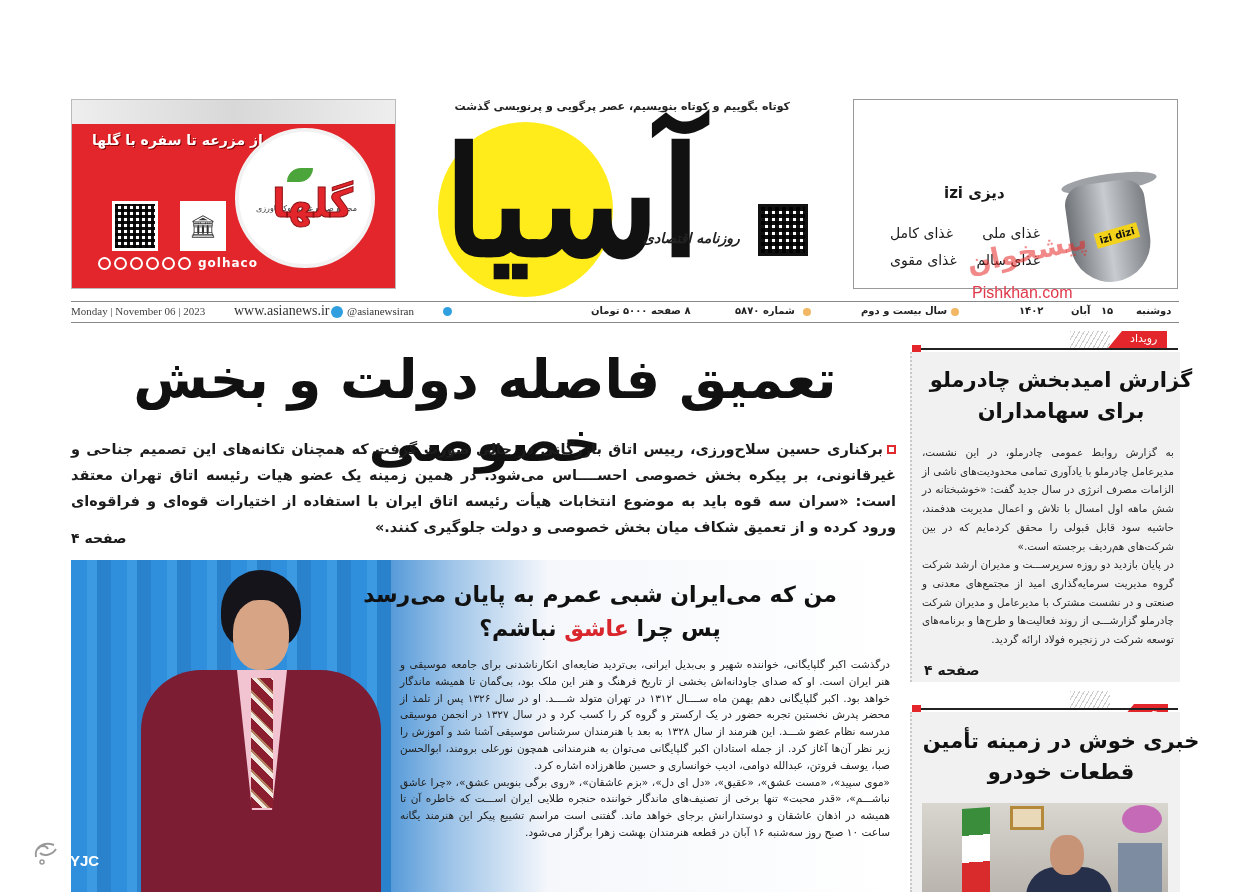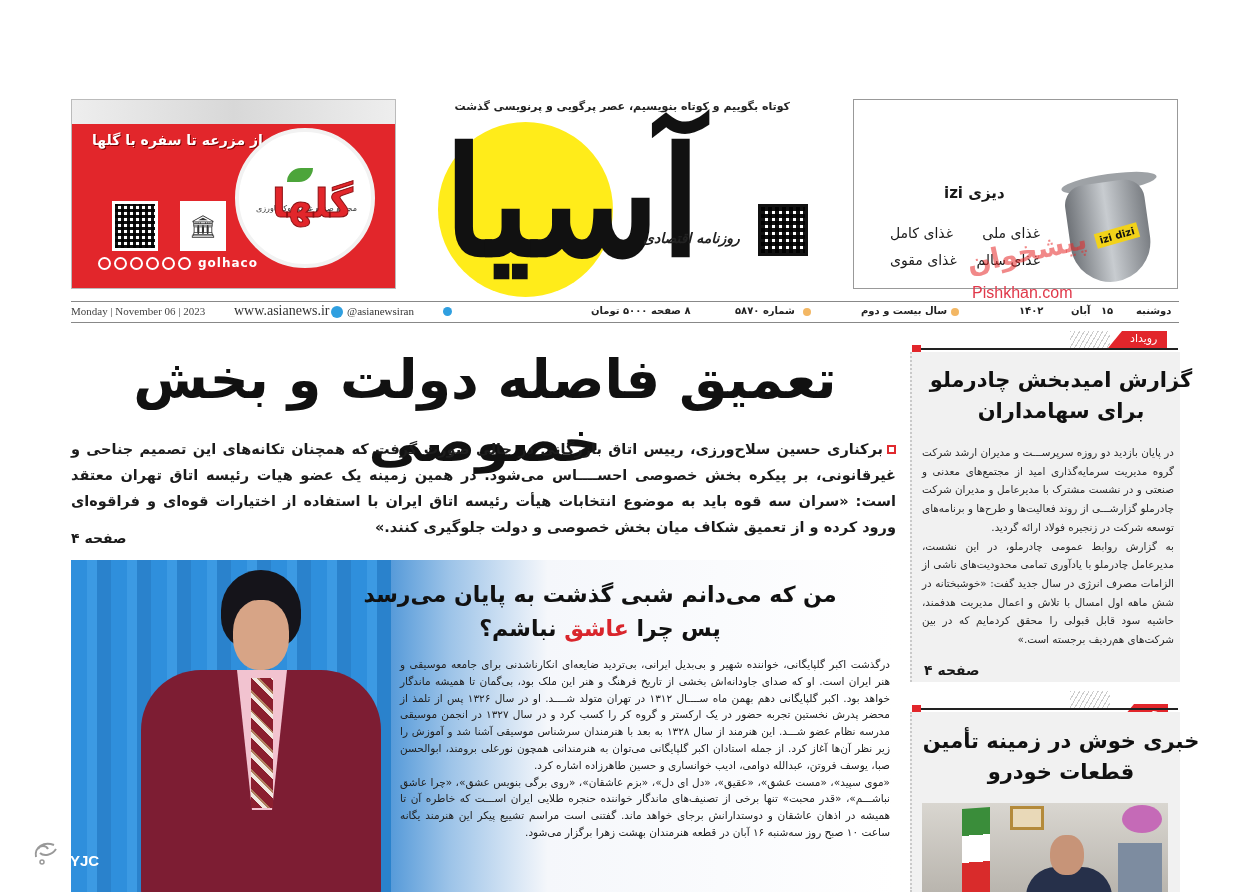--- a/index.html
+++ b/index.html
@@ -206,42 +206,42 @@
     <div class="person-face"></div>
   </div>
 </div>
 <svg class="yjc-logo" viewBox="0 0 32 32">
   <path d="M6 22 C4 12 14 6 24 10 M10 18 C14 22 22 20 26 14 M8 14 C10 10 16 10 18 14" stroke="#999" stroke-width="2" fill="none"></path>
   <circle cx="12" cy="27" r="2" fill="none" stroke="#999" stroke-width="1.5"></circle>
 </svg>
 <div class="yjc" style="left:70px;">YJC</div>
 
 <div class="feature-title">
-  <div>من که می‌دانم شبی گذشت به پایان می‌رسد</div>
+  <div>من که می‌ایران شبی عمرم به پایان می‌رسد</div>
   <div>
     <span>پس چرا</span>
     <span class="hl">عاشق</span>
     <span>نباشم؟</span>
   </div>
 </div>
 <div class="feature-body">
   <p>درگذشت اکبر گلپایگانی، خواننده شهیر و بی‌بدیل ایرانی، بی‌تردید ضایعه‌ای انکارناشدنی برای جامعه موسیقی و هنر ایران است. او که صدای جاودانه‌اش بخشی از تاریخ فرهنگ و هنر این ملک بود، بی‌گمان تا همیشه ماندگار خواهد بود. اکبر گلپایگانی دهم بهمن ماه ســــال ۱۳۱۲ در تهران متولد شــــد. او در سال ۱۳۲۶ پس از تلمذ از محضر پدرش نخستین تجربه حضور در یک ارکستر و گروه کر را کسب کرد و در سال ۱۳۲۷ در انجمن موسیقی مدرسه نظام عضو شـــد. این هنرمند از سال ۱۳۲۸ به بعد با هنرمندان سرشناس موسیقی آشنا شد و آموزش را زیر نظر آن‌ها آغاز کرد. از جمله استادان اکبر گلپایگانی می‌توان به هنرمندانی همچون نورعلی برومند، ابوالحسن صبا، یوسف فروتن، عبدالله دوامی، ادیب خوانساری و حسین طاهرزاده اشاره کرد.</p>
   <p>«موی سپید»، «مست عشق»، «عقیق»، «دل ای دل»، «بزم عاشقان»، «روی برگی بنویس عشق»، «چرا عاشق نباشـــم»، «قدر محبت» تنها برخی از تصنیف‌های ماندگار خواننده حنجره طلایی ایران اســـت که خاطره آن تا همیشه در اذهان عاشقان و دوستدارانش برجای خواهد ماند. گفتنی است مراسم تشییع پیکر این هنرمند یگانه ساعت ۱۰ صبح روز سه‌شنبه ۱۶ آبان در قطعه هنرمندان بهشت زهرا برگزار می‌شود.</p>
 </div>
 
 <div class="sec-hatch" style="left:1070px; top:331px;"></div>
 <div class="sec-tag" style="left:1108px; top:331px; right:auto;">رویداد</div>
 <div class="sec-rule" style="left:912px; top:348px;">
     <div class="red"></div>
   </div>
 <div class="box" style="left:910px; top:352px; height:330px;"></div>
 <div class="rhead" style="left:910px; top:365px;">گزارش امیدبخش چادرملو برای سهامداران</div>
 <div class="rbody" style="left:922px; top:443px;">
+  <p>به گزارش روابط عمومی چادرملو، در این نشست، مدیرعامل چادرملو با یادآوری تمامی محدودیت‌های ناشی از الزامات مصرف انرژی در سال جدید گفت: «خوشبختانه در شش ماهه اول امسال با تلاش و اعمال مدیریت هدفمند، حاشیه سود قابل قبولی را محقق کردمایم که در بین شرکت‌های هم‌ردیف برجسته است.»</p>
   <p>در پایان بازدید دو روزه سرپرســـت و مدیران ارشد شرکت گروه مدیریت سرمایه‌گذاری امید از مجتمع‌های معدنی و صنعتی و در نشست مشترک با مدیرعامل و مدیران شرکت چادرملو گزارشـــی از روند فعالیت‌ها و طرح‌ها و برنامه‌های توسعه شرکت در زنجیره فولاد ارائه گردید.</p>
-  <p>به گزارش روابط عمومی چادرملو، در این نشست، مدیرعامل چادرملو با یادآوری تمامی محدودیت‌های ناشی از الزامات مصرف انرژی در سال جدید گفت: «خوشبختانه در شش ماهه اول امسال با تلاش و اعمال مدیریت هدفمند، حاشیه سود قابل قبولی را محقق کردمایم که در بین شرکت‌های هم‌ردیف برجسته است.»</p>
 </div>
 <div class="rpage" style="left:924px; top:662px;">صفحه ۴</div>
 
 <div class="sec-hatch" style="left:1070px; top:691px;"></div>
 <div class="sec-tag" style="left:1120px; top:691px; right:auto;margin-top:13px;">خبر</div>
 <div class="sec-rule" style="left:912px; top:708px;">
     <div class="red"></div>
   </div>
 <div class="box" style="left:910px; top:712px; height:180px;"></div>
 <div class="rhead" style="left:910px; top:726px;">خبری خوش در زمینه تأمین قطعات خودرو</div>

